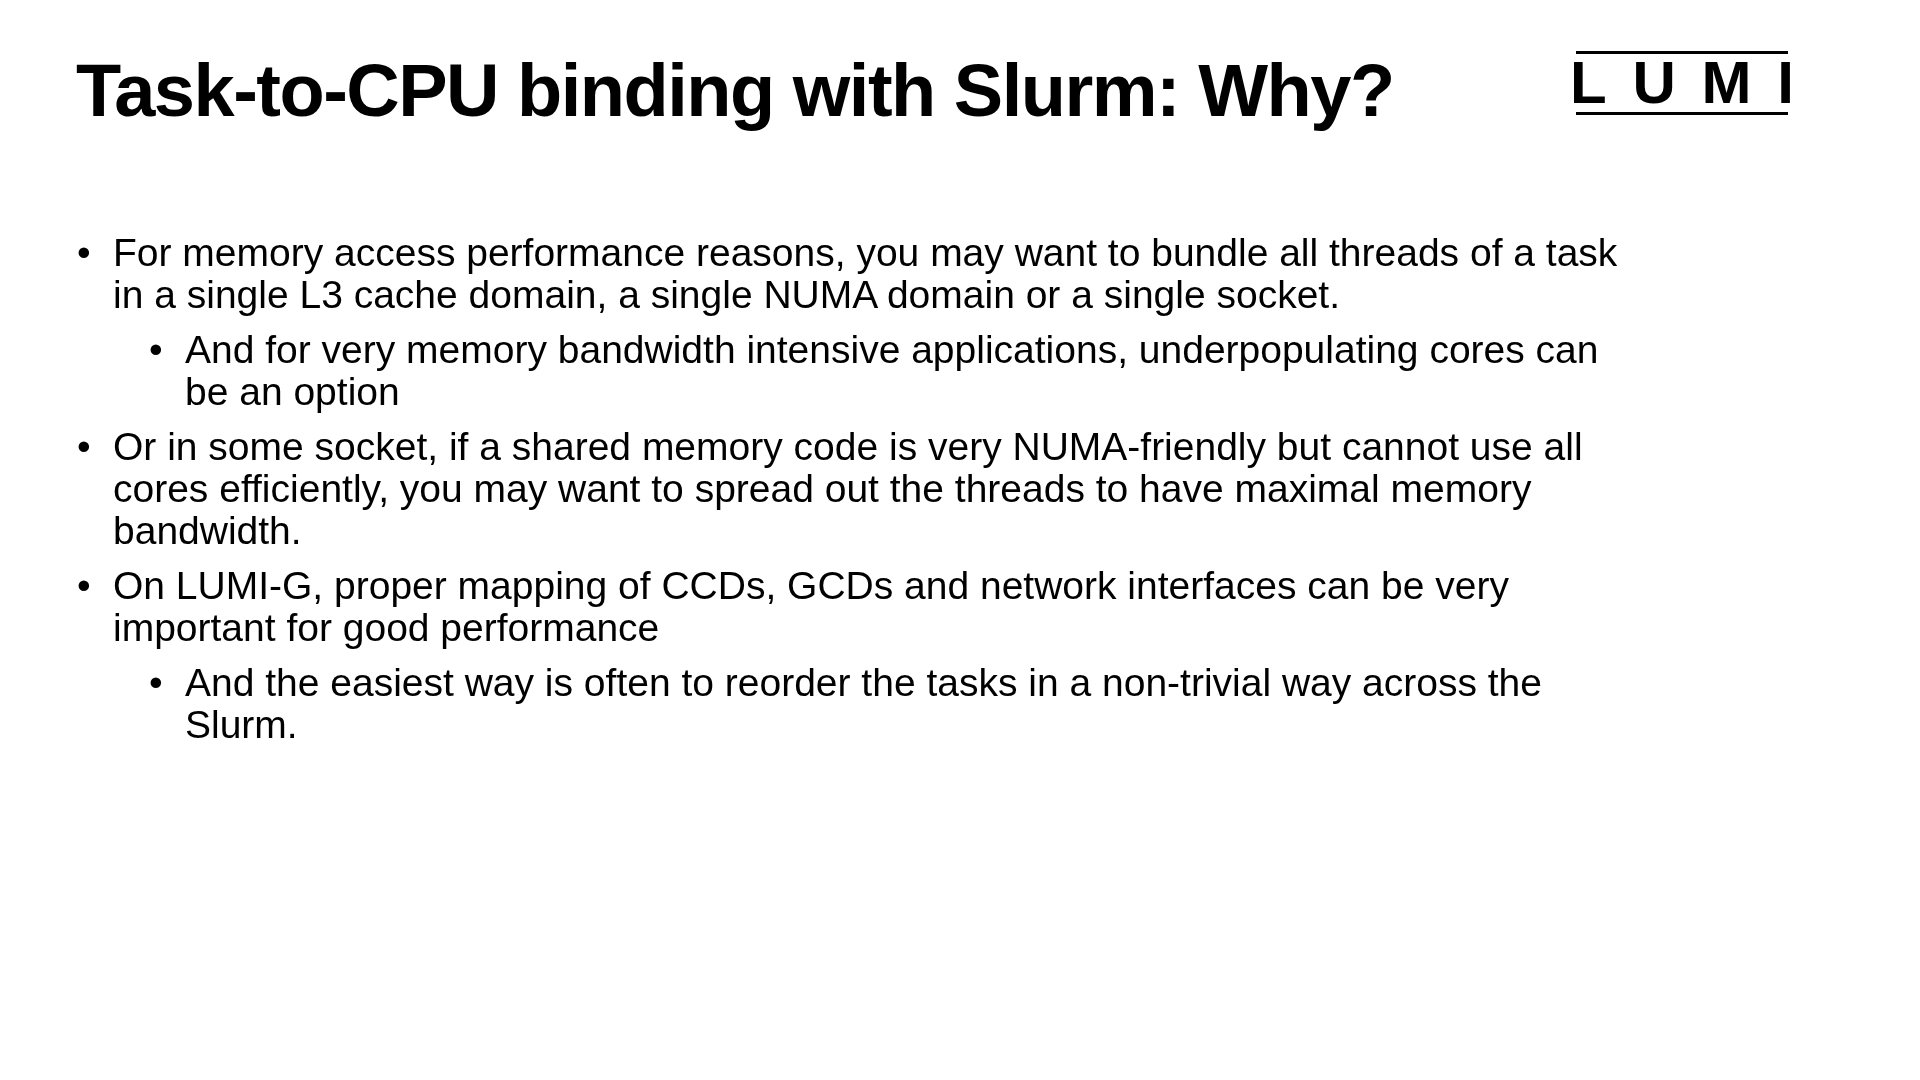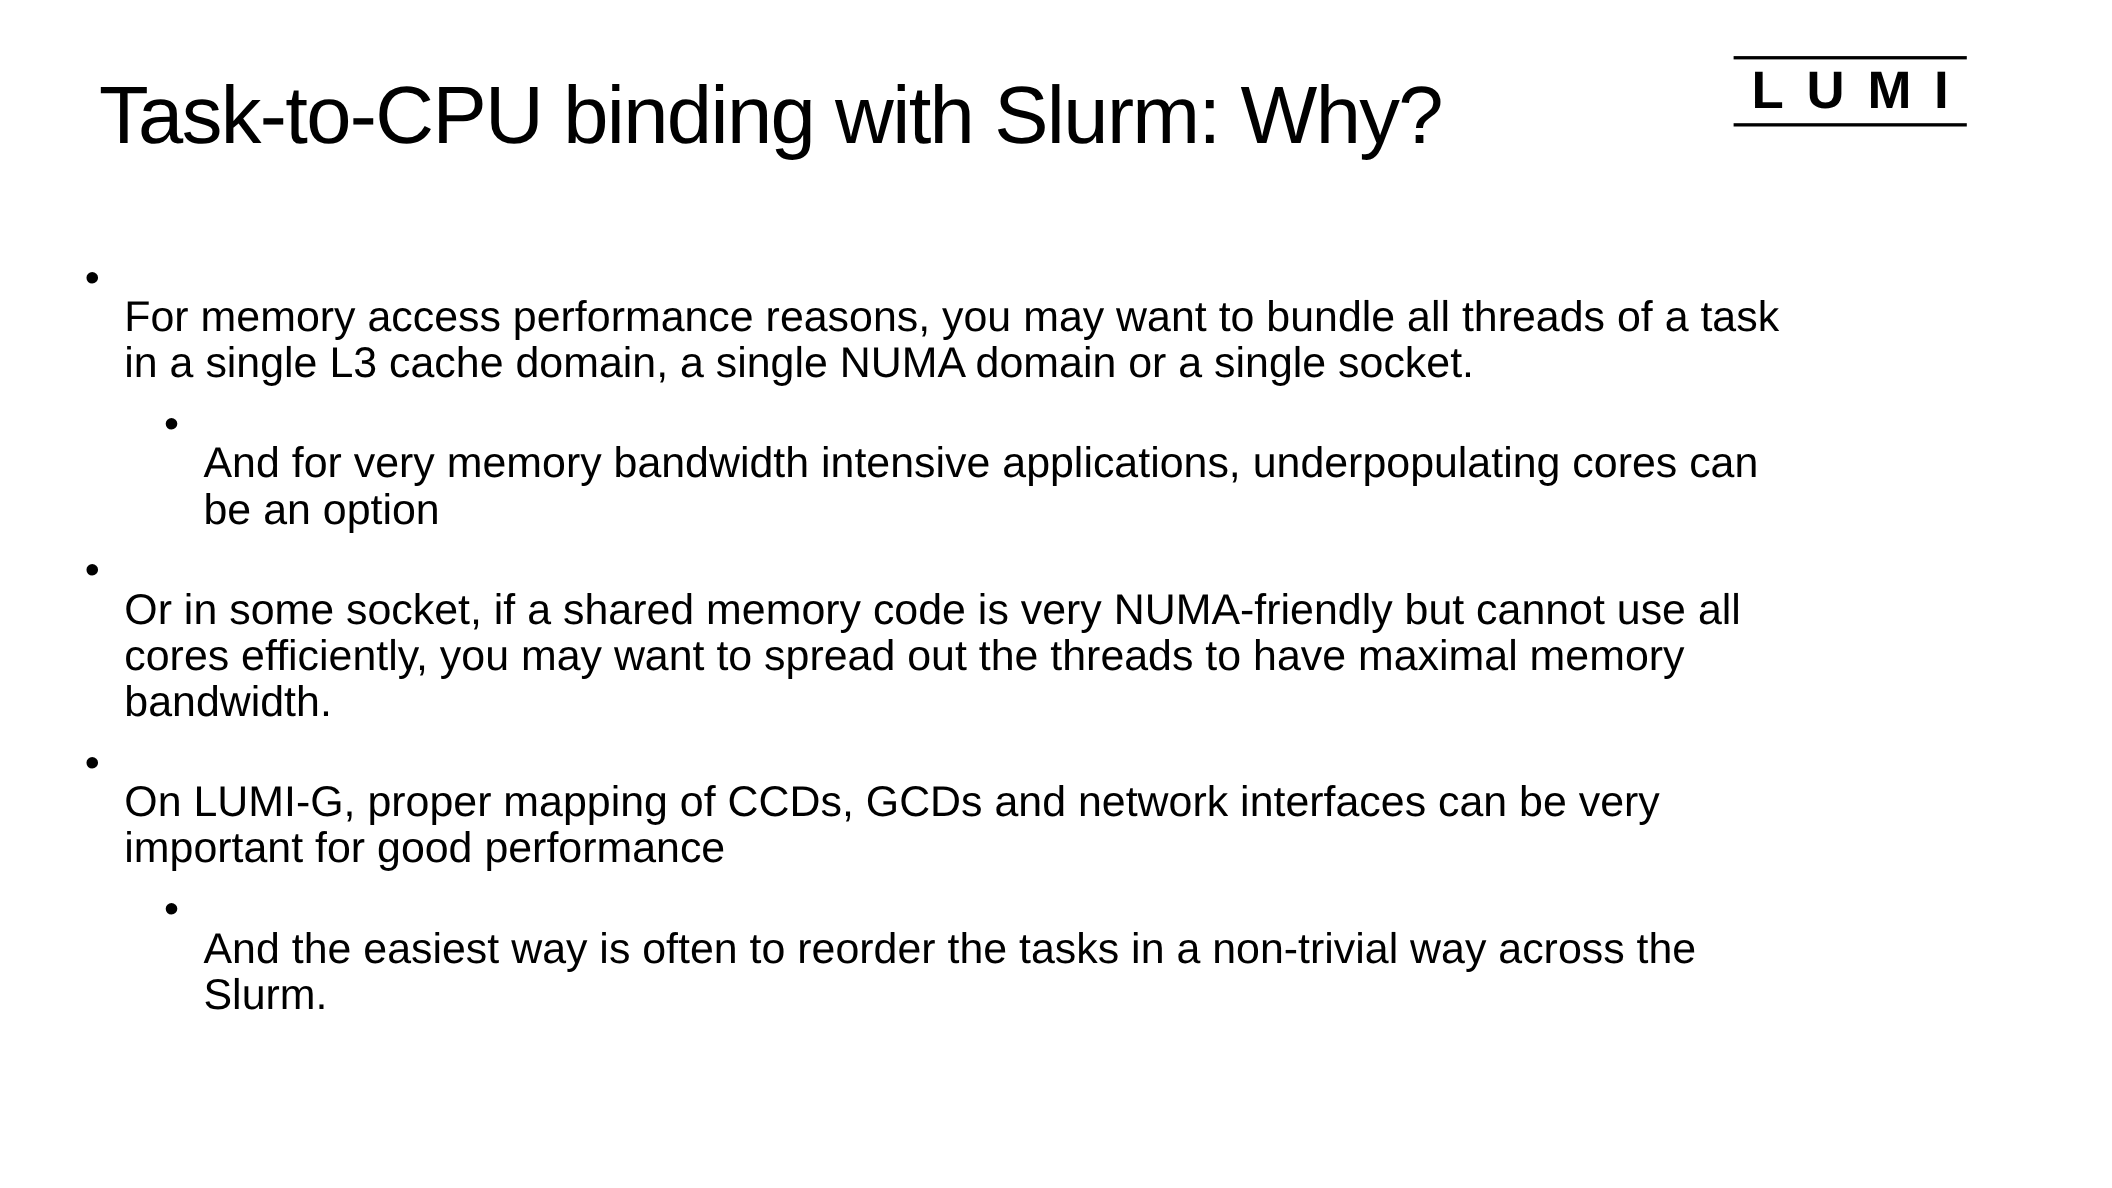--- a/index.html
+++ b/index.html
@@ -13,43 +13,43 @@
     height: 1080px;
     background: #ffffff;
     color: #000000;
     font-family: "Liberation Sans", "DejaVu Sans", sans-serif;
     overflow: hidden;
   }
   .title {
     position: absolute;
     left: 76px;
     top: 54px;
-    margin: 14px;
+    margin: 0;
     font-size: 74px;
     line-height: 1;
-    font-weight: 400;
+    font-weight: 700;
     letter-spacing: -1.5px;
     color: #000000;
     white-space: nowrap;
   }
   .logo {
     position: absolute;
     left: 1576px;
     top: 51px;
     width: 212px;
     height: 58px;
     border-top: 3px solid #000000;
     border-bottom: 3px solid #000000;
     display: flex;
     align-items: center;
     justify-content: center;
     box-sizing: content-box;
   }
   .logo-text {
-    font-size: 48px;
+    font-size: 60px;
     font-weight: 700;
     line-height: 1;
     letter-spacing: 0.43em;
     margin-right: -0.43em;
     color: #000000;
     white-space: nowrap;
   }
   .content {
     position: absolute;
     left: 0;
@@ -66,21 +66,20 @@
   }
   .bullet.l1 { padding-left: 77px; }
   .bullet.l2 { padding-left: 149px; }
   .marker {
     flex: 0 0 36px;
     width: 36px;
   }
   .btext {
     flex: 1 1 auto;
     white-space: pre-line;
-    margin-top: 36px;
   }
 </style>
 </head>
 <body>
 
 <div class="slide">
 
   <h1 class="title">Task-to-CPU binding with Slurm: Why?</h1>
 
   <div class="logo">

